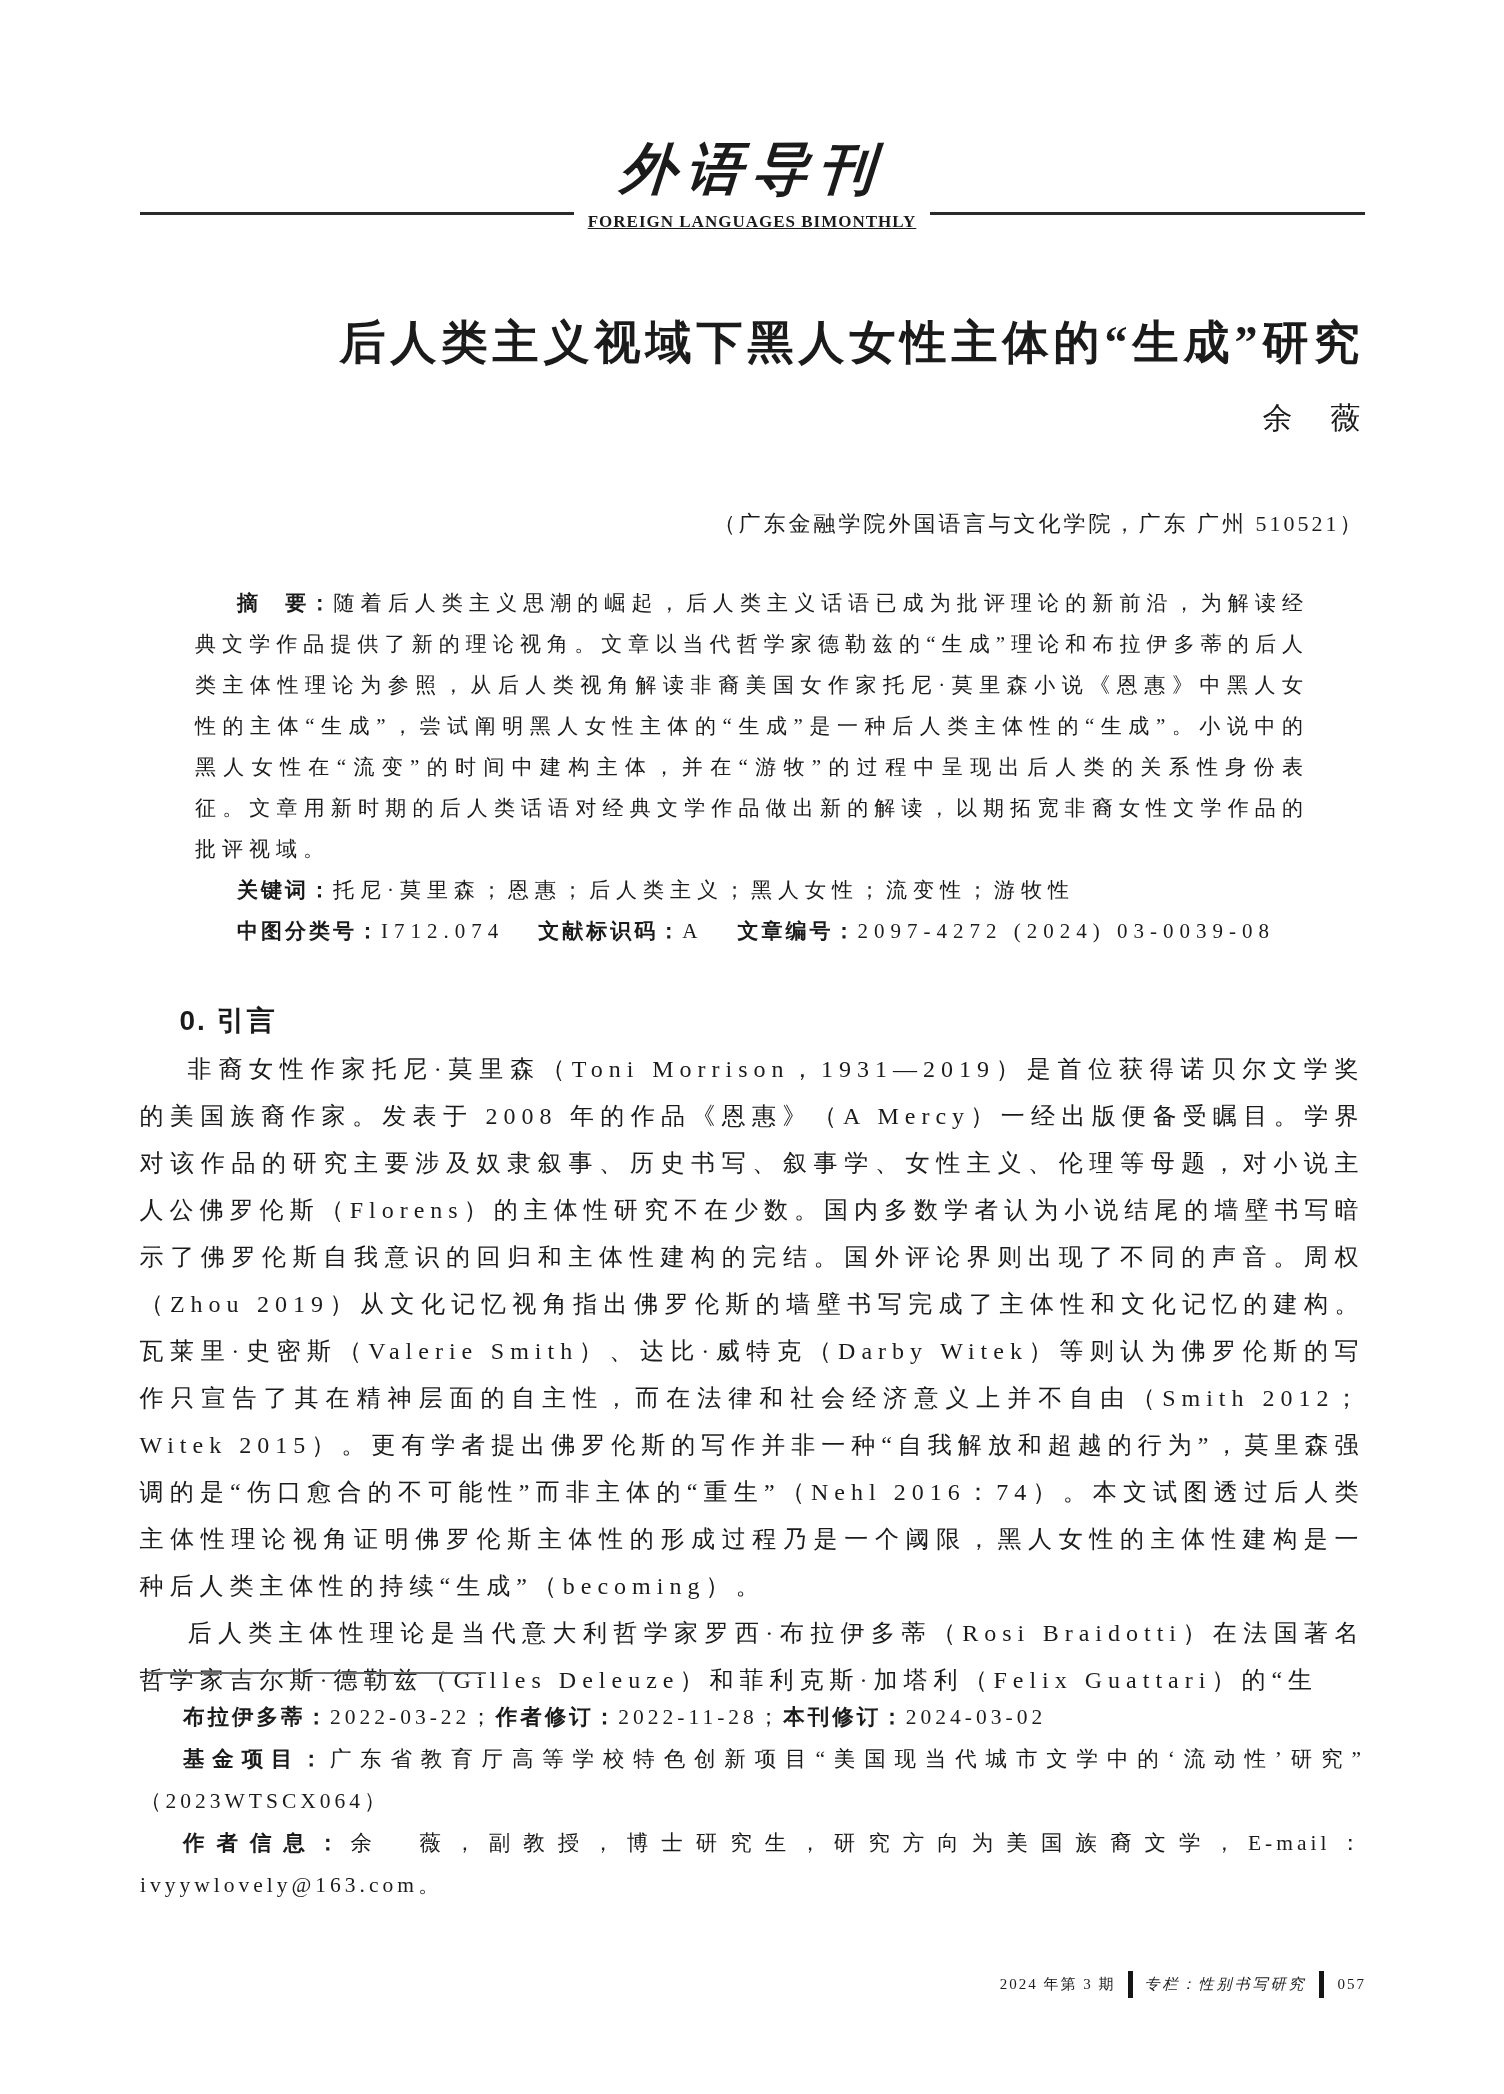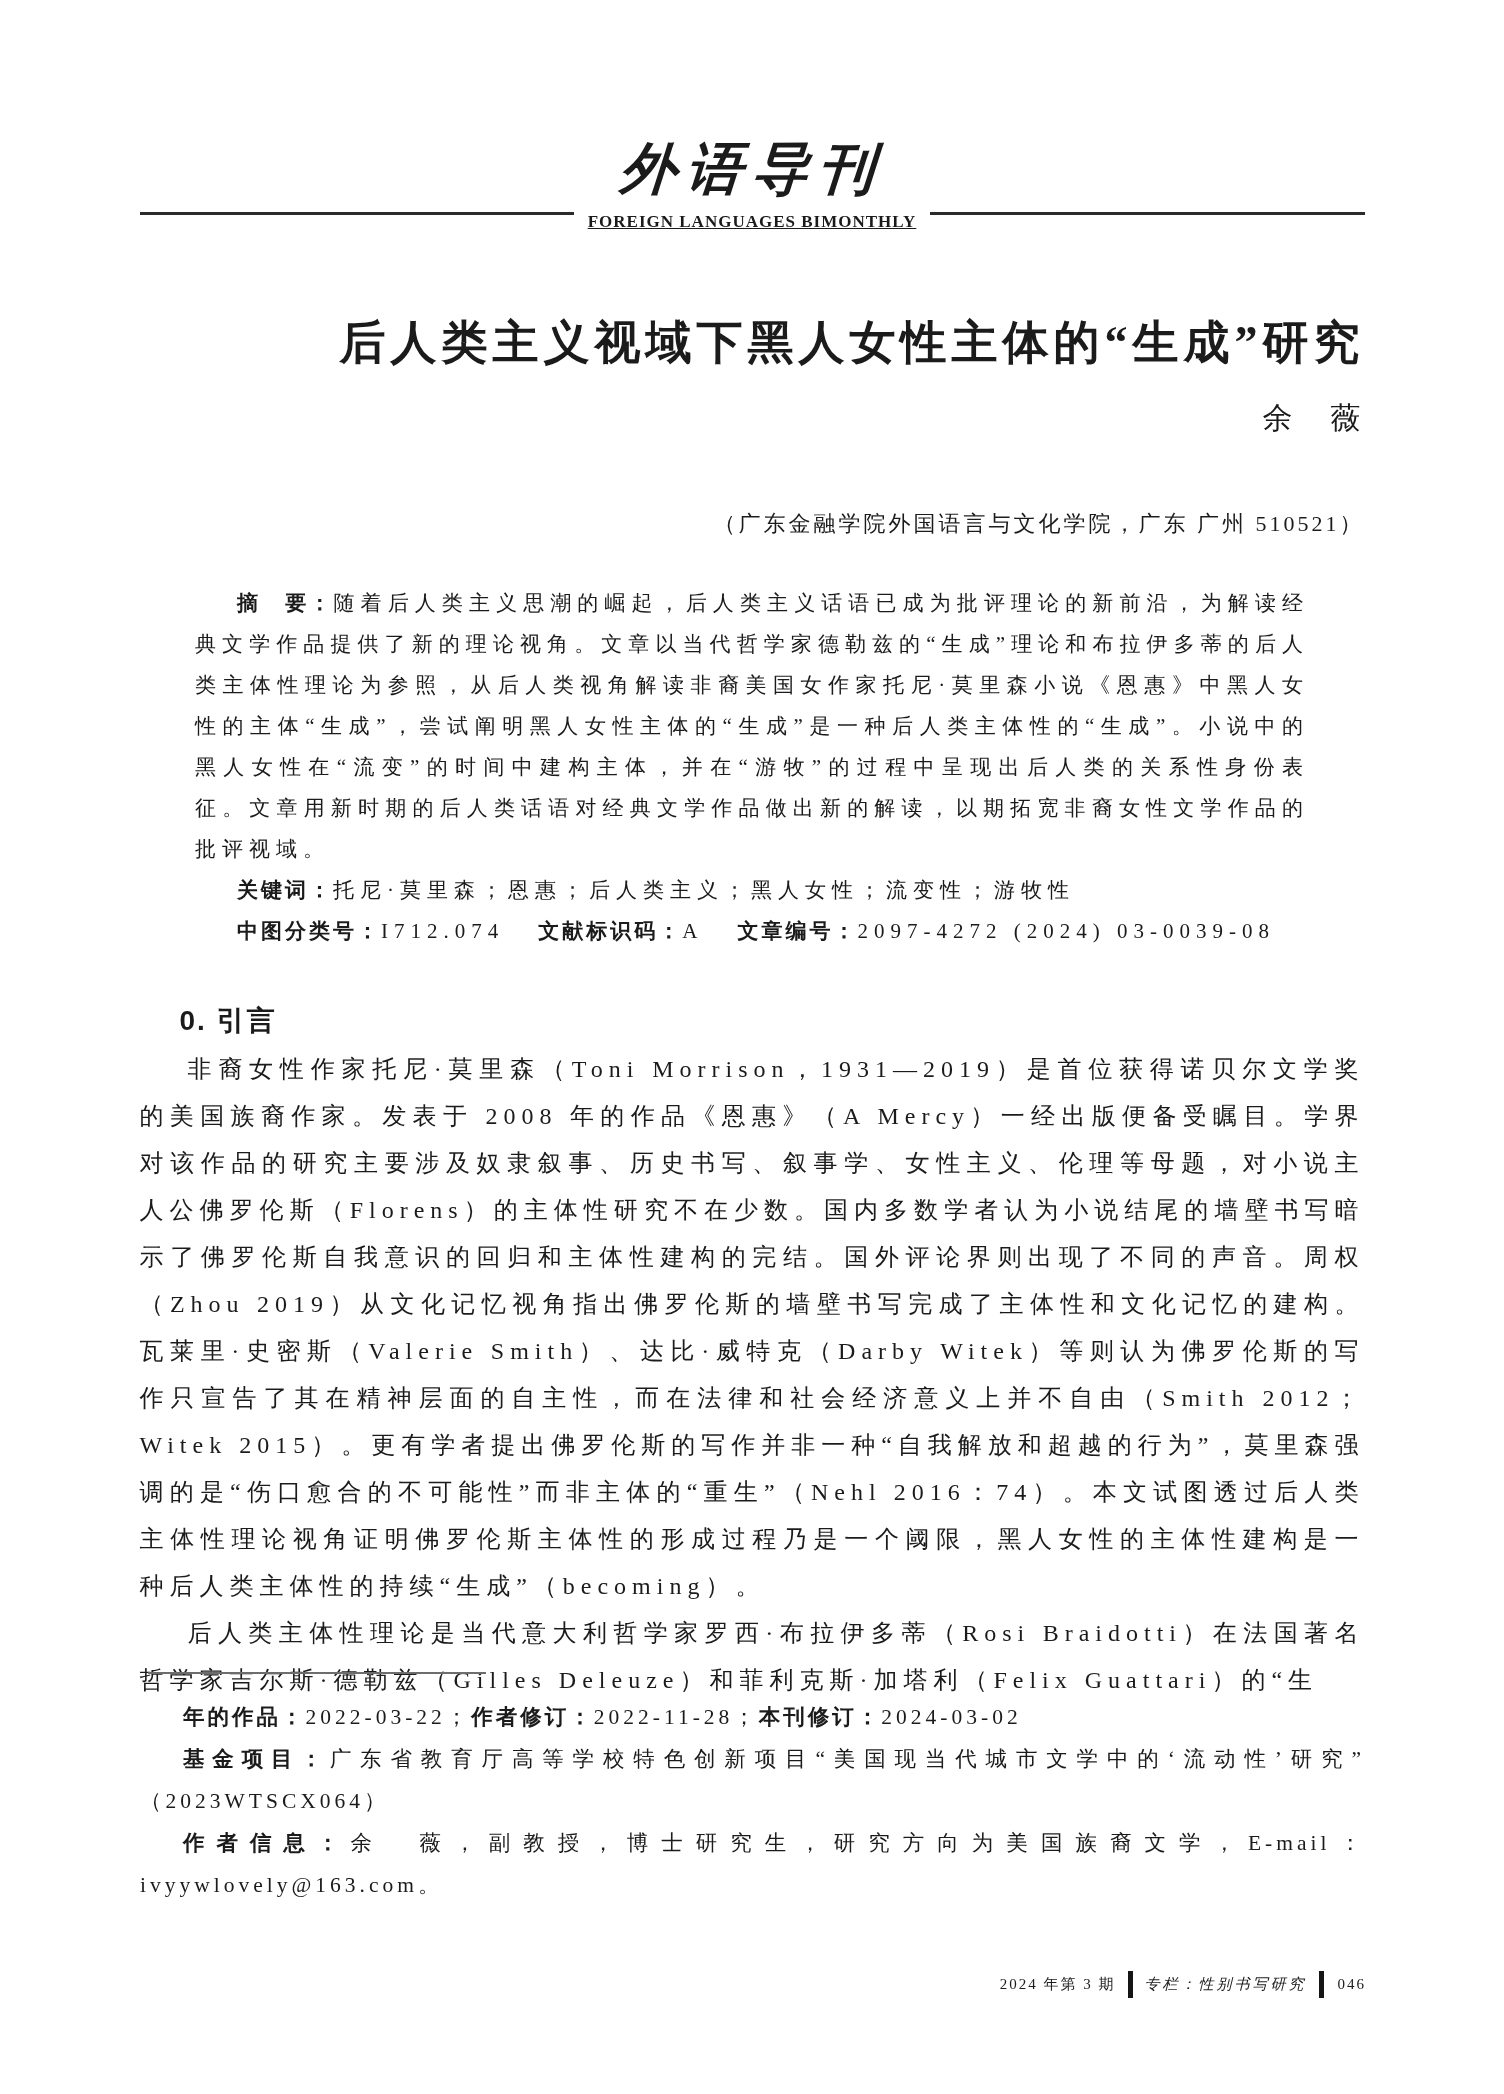--- a/index.html
+++ b/index.html
@@ -101,26 +101,26 @@
     <div class="section-heading">0. 引言</div>
     <div class="bodytext">
       <p>非裔女性作家托尼·莫里森（Toni Morrison，1931—2019）是首位获得诺贝尔文学奖的美国族裔作家。发表于 2008 年的作品《恩惠》（A Mercy）一经出版便备受瞩目。学界对该作品的研究主要涉及奴隶叙事、历史书写、叙事学、女性主义、伦理等母题，对小说主人公佛罗伦斯（Florens）的主体性研究不在少数。国内多数学者认为小说结尾的墙壁书写暗示了佛罗伦斯自我意识的回归和主体性建构的完结。国外评论界则出现了不同的声音。周权（Zhou 2019）从文化记忆视角指出佛罗伦斯的墙壁书写完成了主体性和文化记忆的建构。瓦莱里·史密斯（Valerie Smith）、达比·威特克（Darby Witek）等则认为佛罗伦斯的写作只宣告了其在精神层面的自主性，而在法律和社会经济意义上并不自由（Smith 2012；Witek 2015）。更有学者提出佛罗伦斯的写作并非一种“自我解放和超越的行为”，莫里森强调的是“伤口愈合的不可能性”而非主体的“重生”（Nehl 2016：74）。本文试图透过后人类主体性理论视角证明佛罗伦斯主体性的形成过程乃是一个阈限，黑人女性的主体性建构是一种后人类主体性的持续“生成”（becoming）。</p>
       <p>后人类主体性理论是当代意大利哲学家罗西·布拉伊多蒂（Rosi Braidotti）在法国著名哲学家吉尔斯·德勒兹（Gilles Deleuze）和菲利克斯·加塔利（Felix Guattari）的“生</p>
     </div>
 
   </div>
 
   <div class="footnotes">
     <hr class="fnrule">
-    <p><span class="flabel">年的作品：</span><span>2022-03-22；</span><span class="flabel">作者修订：</span><span>2022-11-28；</span><span class="flabel">本刊修订：</span><span>2024-03-02</span></p>
+    <p><span class="flabel">布拉伊多蒂：</span><span>2022-03-22；</span><span class="flabel">作者修订：</span><span>2022-11-28；</span><span class="flabel">本刊修订：</span><span>2024-03-02</span></p>
     <p><span class="flabel">基金项目：</span><span>广东省教育厅高等学校特色创新项目“美国现当代城市文学中的‘流动性’研究”（2023WTSCX064）</span></p>
     <p><span class="flabel">作者信息：</span><span>余　薇，副教授，博士研究生，研究方向为美国族裔文学，E-mail：ivyywlovely@163.com。</span></p>
   </div>
 
   <div class="pfooter">
     <span>2024 年第 3 期</span>
     <span class="fbar"></span>
     <span class="fcolumn">专栏：性别书写研究</span>
     <span class="fbar"></span>
-    <span class="fpage">046</span>
+    <span class="fpage">057</span>
   </div>
 
 </div>
 
 </body></html>

